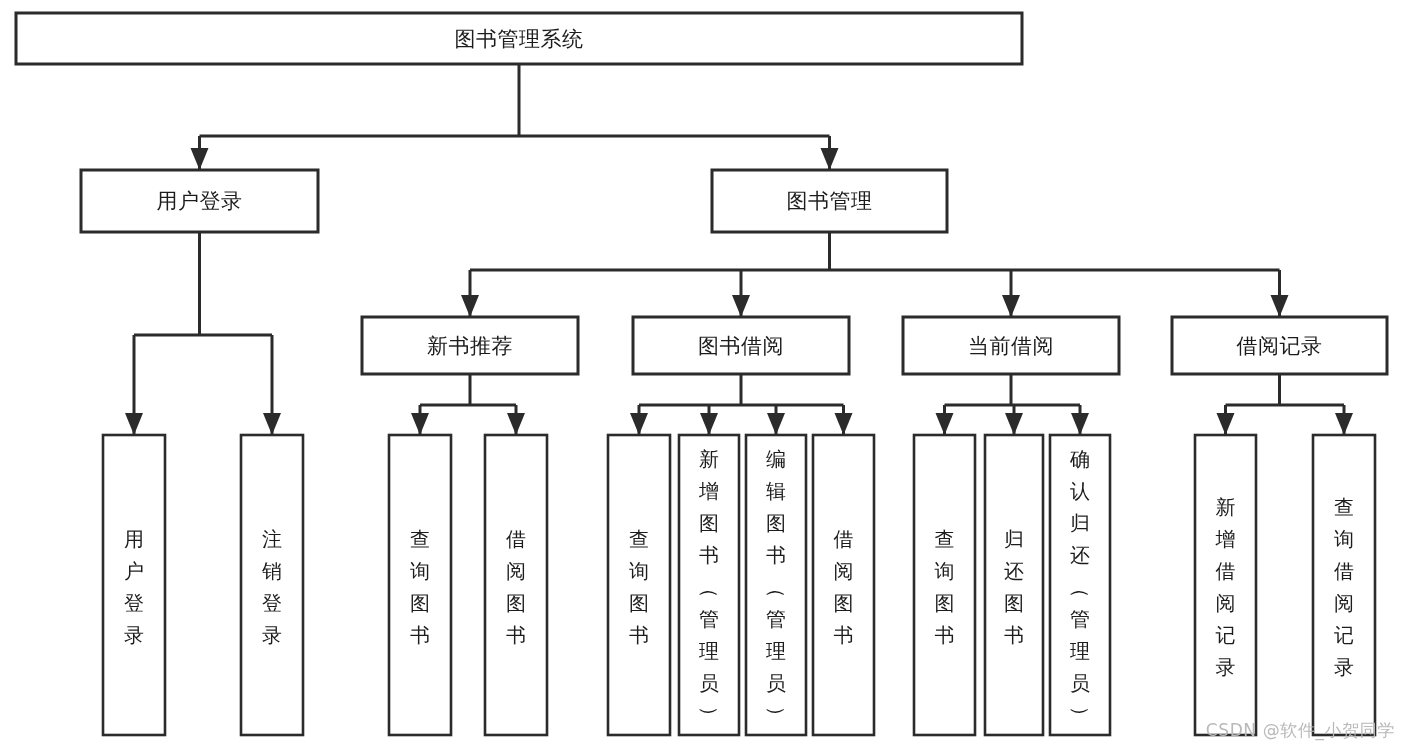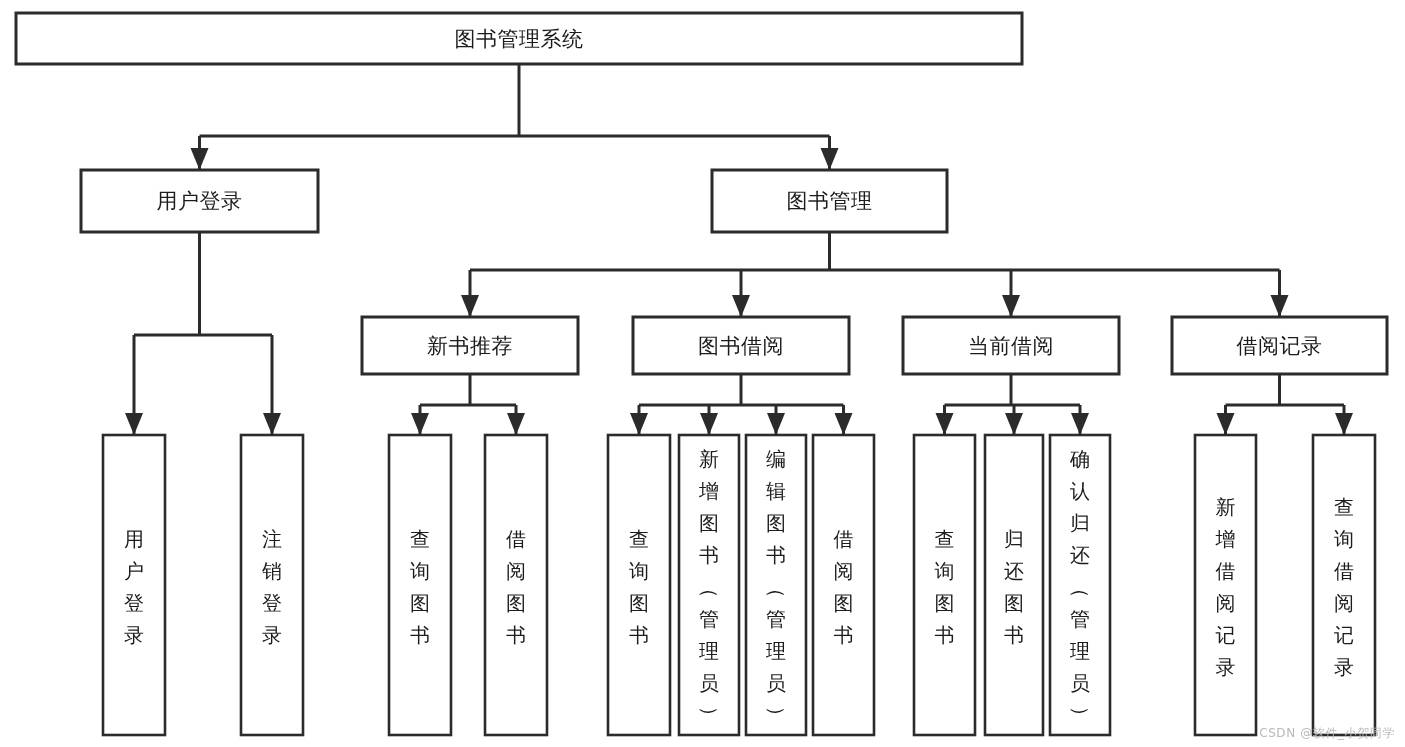--- a/index.html
+++ b/index.html
@@ -60,21 +60,21 @@
     font-family: "DejaVu Sans", "Liberation Sans", sans-serif;
     font-size: 20px;
     fill: #1c1c1c;
     text-anchor: middle;
   }
   .watermark-text {
     position: absolute;
     right: 10px;
     bottom: 5px;
     font-family: "DejaVu Sans", "Liberation Sans", sans-serif;
-    font-size: 12px;
+    font-size: 17px;
     color: #b9b9b9;
     letter-spacing: 0.6px;
     white-space: nowrap;
     user-select: none;
   }
 </style>
 </head>
 <body>
 
 <div id="diagram-root">

